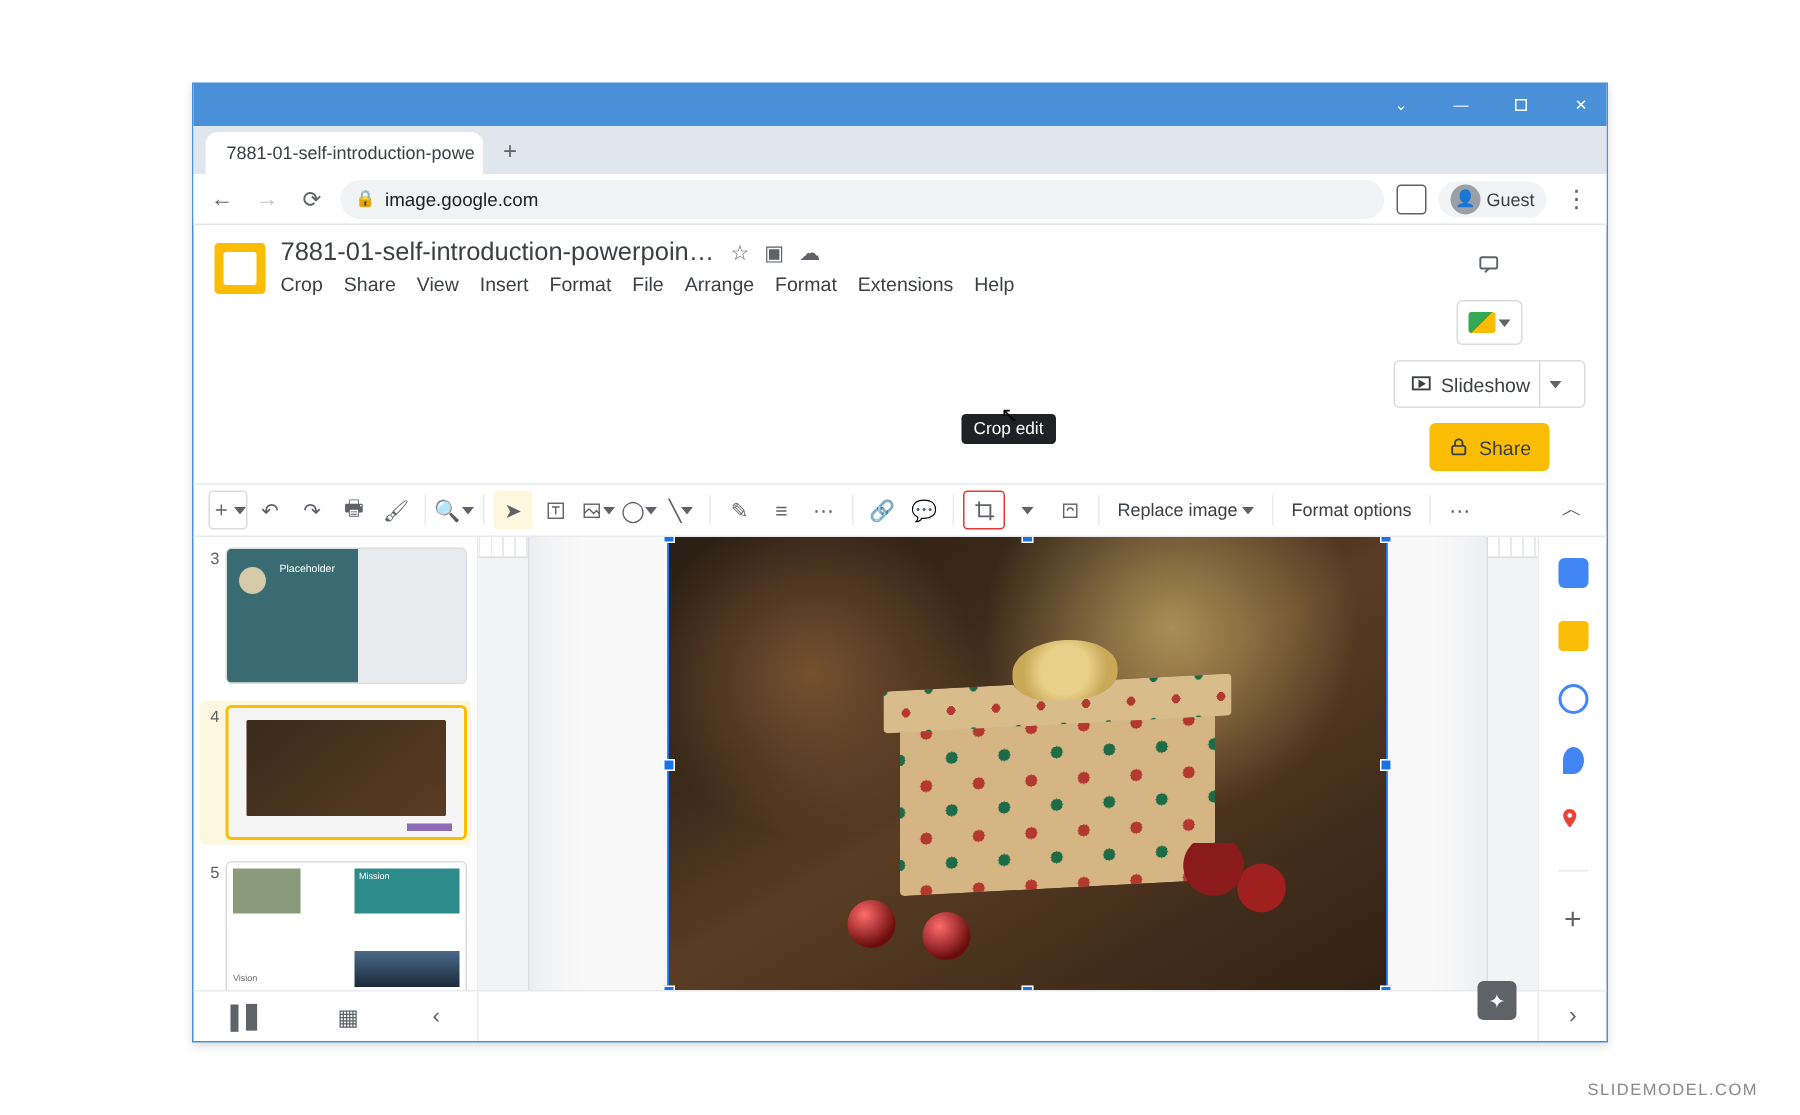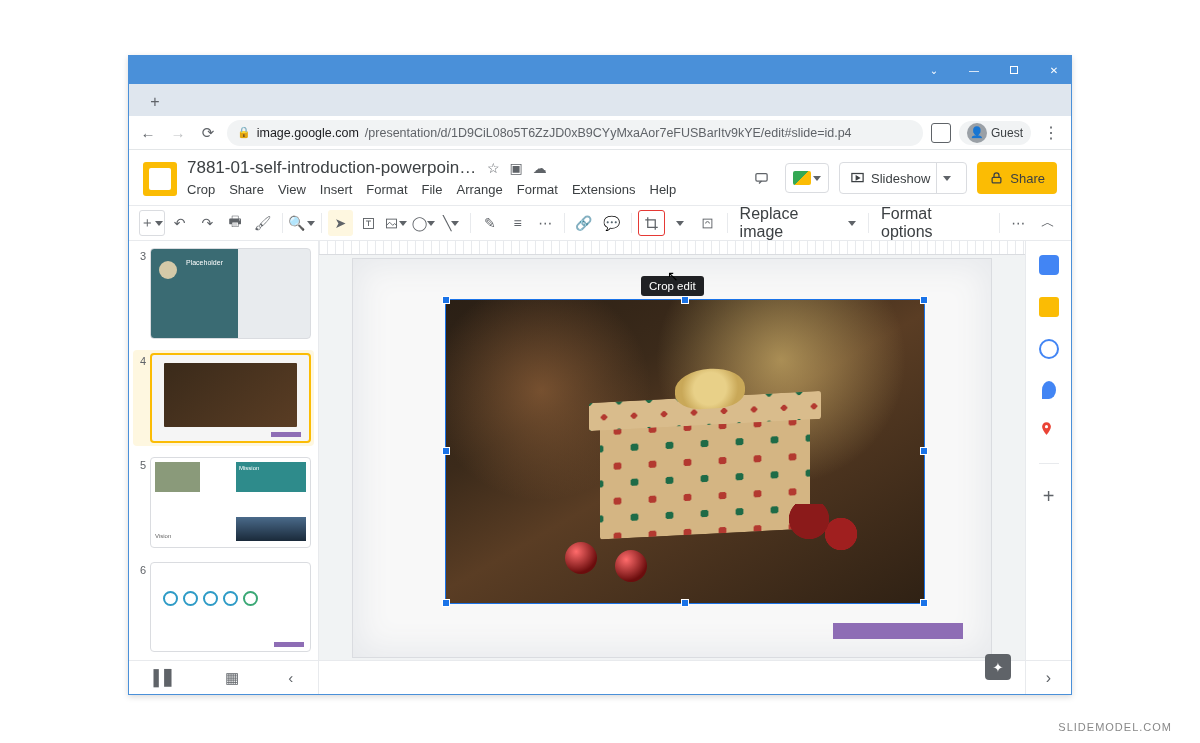--- a/index.html
+++ b/index.html
@@ -23,31 +23,31 @@
   .avatar-circ{ width:20px; height:20px; border-radius:50%; background:#9aa0a6; display:flex; align-items:center; justify-content:center; color:#fff; font-size:11px;}
   .menu-dots { font-size:16px; color:#5f6368; padding:0 4px;}
   .app-header { display:flex; align-items:flex-start; padding:8px 14px 0 14px; gap:10px;}
   .app-logo { width:34px; height:34px; background:#fbbc04; border-radius:3px; position:relative; margin-top:4px;}
   .app-logo::after { content:""; position:absolute; left:6px; top:6px; right:6px; bottom:6px; background:#fff; border-radius:2px;}
   .doc-info { flex:1;}
   .doc-title-row { display:flex; align-items:center; gap:10px;}
   .doc-title { font-size:17px; color:#3c4043; white-space:nowrap; overflow:hidden; text-overflow:ellipsis; max-width:290px;}
   .title-icn { color:#5f6368; font-size:14px;}
   .menu-row { display:flex; gap:14px; font-size:13px; color:#3c4043; margin-top:4px;}
-  .hdr-right { display:flex; align-items:center; gap:10px; padding-top:4px;}
+  .hdr-right { display:flex; align-items:center; gap:10px; padding-top:4px;flex-direction:column;}
   .hdr-icn { width:28px; height:28px; display:flex; align-items:center; justify-content:center; color:#5f6368; font-size:16px;}
   .meet-btn { width:44px; height:30px; border:1px solid #dadce0; border-radius:4px; display:flex; align-items:center; justify-content:center; gap:2px;}
   .meet-i { width:18px; height:14px; background:linear-gradient(135deg,#34a853 50%,#fbbc04 50%); border-radius:2px;}
   .slideshow-btn { height:32px; border:1px solid #dadce0; border-radius:4px; display:flex; align-items:center; padding:0 10px; gap:6px; font-size:13px; color:#3c4043;}
   .slideshow-split { width:20px; border-left:1px solid #dadce0; height:100%; display:flex; align-items:center; justify-content:center; font-size:10px;}
   .share-btn { height:32px; background:#fbbc04; border-radius:4px; display:flex; align-items:center; padding:0 12px; gap:6px; font-size:13px; font-weight:500; color:#3c4043;}
   .toolbar { height:36px; border-top:1px solid #e8eaed; border-bottom:1px solid #e8eaed; margin-top:8px; display:flex; align-items:center; padding:0 10px; gap:2px;}
   .tb-icon { width:26px; height:26px; display:flex; align-items:center; justify-content:center; color:#5f6368; font-size:14px; border-radius:3px;}
   .tb-sep { width:1px; height:20px; background:#e8eaed; margin:0 4px;}
-  .tb-txt { font-size:16px; color:#3c4043; padding:0 6px; display:flex; align-items:center; gap:3px;}
+  .tb-txt { font-size:12px; color:#3c4043; padding:0 6px; display:flex; align-items:center; gap:3px;}
   .crop-highlight { border:1.5px solid #e53935; width:28px; height:26px;}
   .tooltip { position:absolute; background:#202124; color:#fff; font-size:11.5px; padding:4px 8px; border-radius:3px; white-space:nowrap; z-index:100;}
   .cursor { position:absolute; z-index:101; font-size:14px; color:#000;}
   .body-area { flex:1; display:flex; overflow:hidden;}
   .thumbs-panel { width:190px; border-right:1px solid #e8eaed; overflow-y:auto; padding:4px 4px 0 4px; background:#fff;}
   .thumb-row { display:flex; gap:4px; margin-bottom:8px; padding:3px; border-radius:4px;}
   .thumb-row.active { background:#fef7e0;}
   .thumb-num { width:10px; font-size:11px; color:#5f6368; text-align:right; padding-top:2px;}
   .thumb { flex:1; aspect-ratio:16/9; border:1px solid #dadce0; border-radius:4px; background:#fff; position:relative; overflow:hidden;}
   .thumb-row.active .thumb { border:2px solid #fbbc04;}
@@ -91,31 +91,35 @@
   <div class="titlebar">
     <div class="tb-btn">⌄</div>
     <div class="tb-btn">—</div>
     <div class="tb-btn">
         <div class="tb-square"></div>
       </div>
     <div class="tb-btn">✕</div>
   </div>
 
   <div class="tabs-row">
+    <div class="tab">
+      <div class="tab-favicon"></div>
+      <span>7881-01-self-introduction-powe</span>
+
+    </div>
     <div class="newtab">+</div>
   </div>
 
   <div class="addr-row">
     <div class="nav-icn">←</div>
     <div class="nav-icn" style="opacity:.4">→</div>
     <div class="nav-icn">⟳</div>
     <div class="addr-bar">
       <span class="lock">🔒</span>
       <span class="addr-dark">image.google.com</span>
-      <span>/presentation/d/1D9CiL08o5T6ZzJD0xB9CYyMxaAor7eFUSBarItv9kYE/edit#slide=id.p4</span>
     </div>
     <div class="ext-icn"></div>
     <div class="profile">
       <div class="avatar-circ">👤</div>
       <span>Guest</span>
     </div>
     <div class="menu-dots">⋮</div>
   </div>
 
   <div class="app-header">

